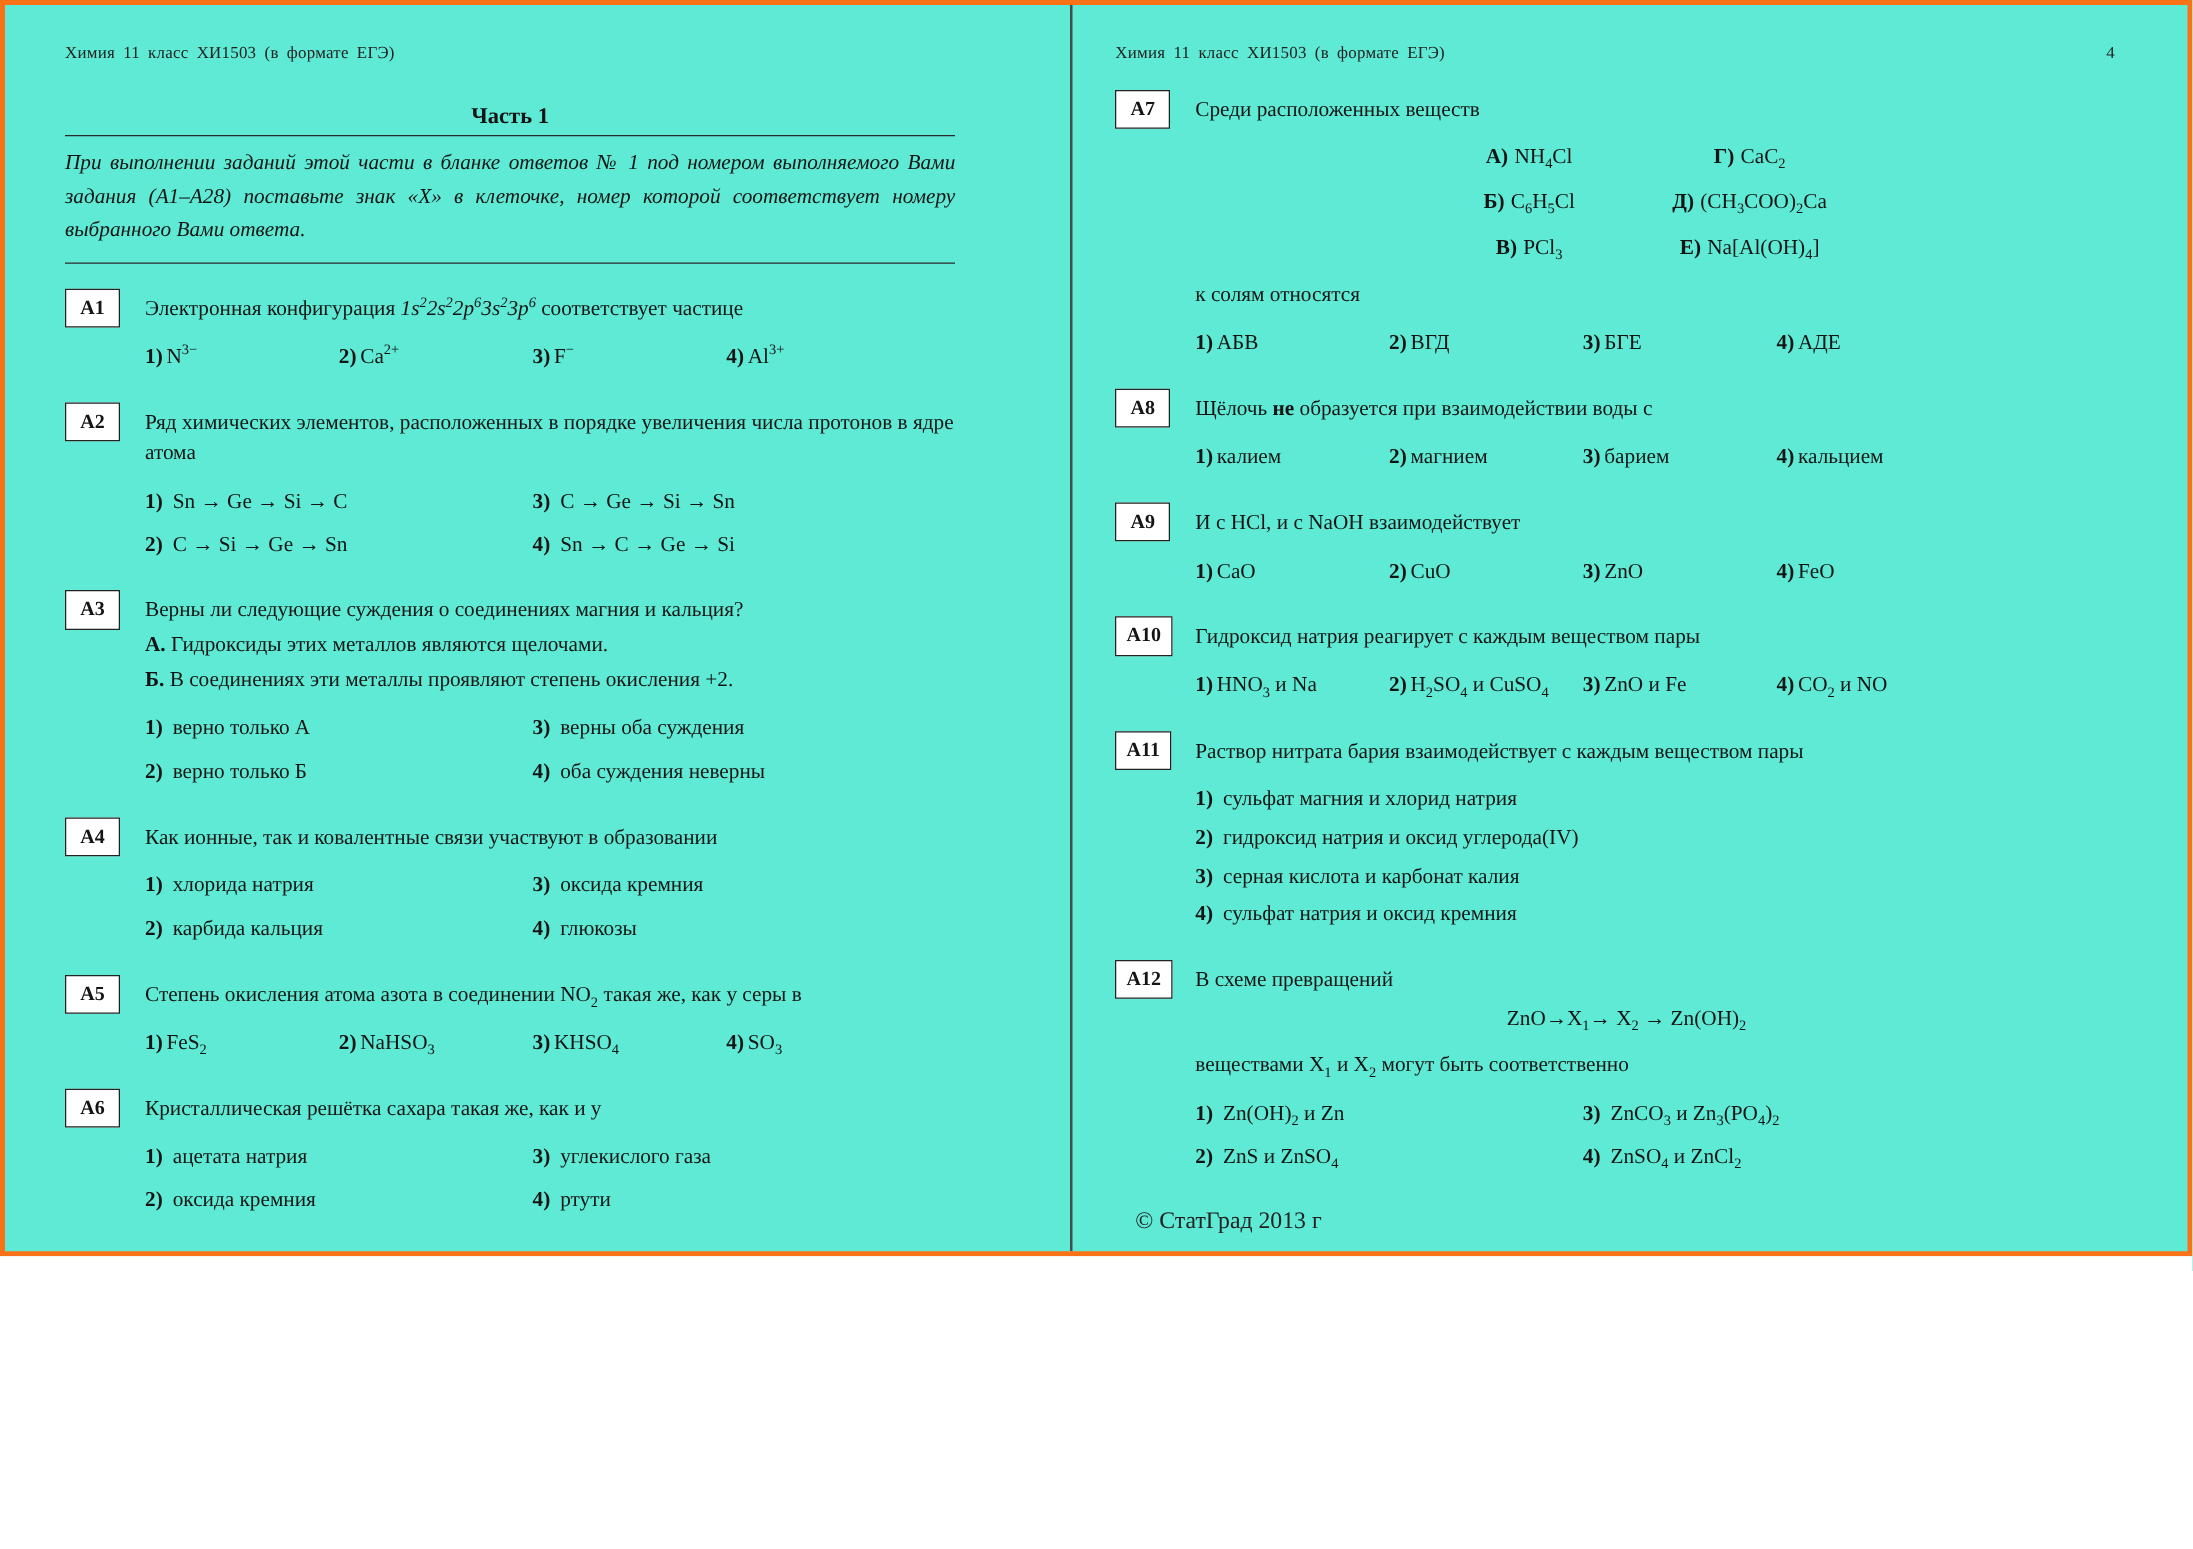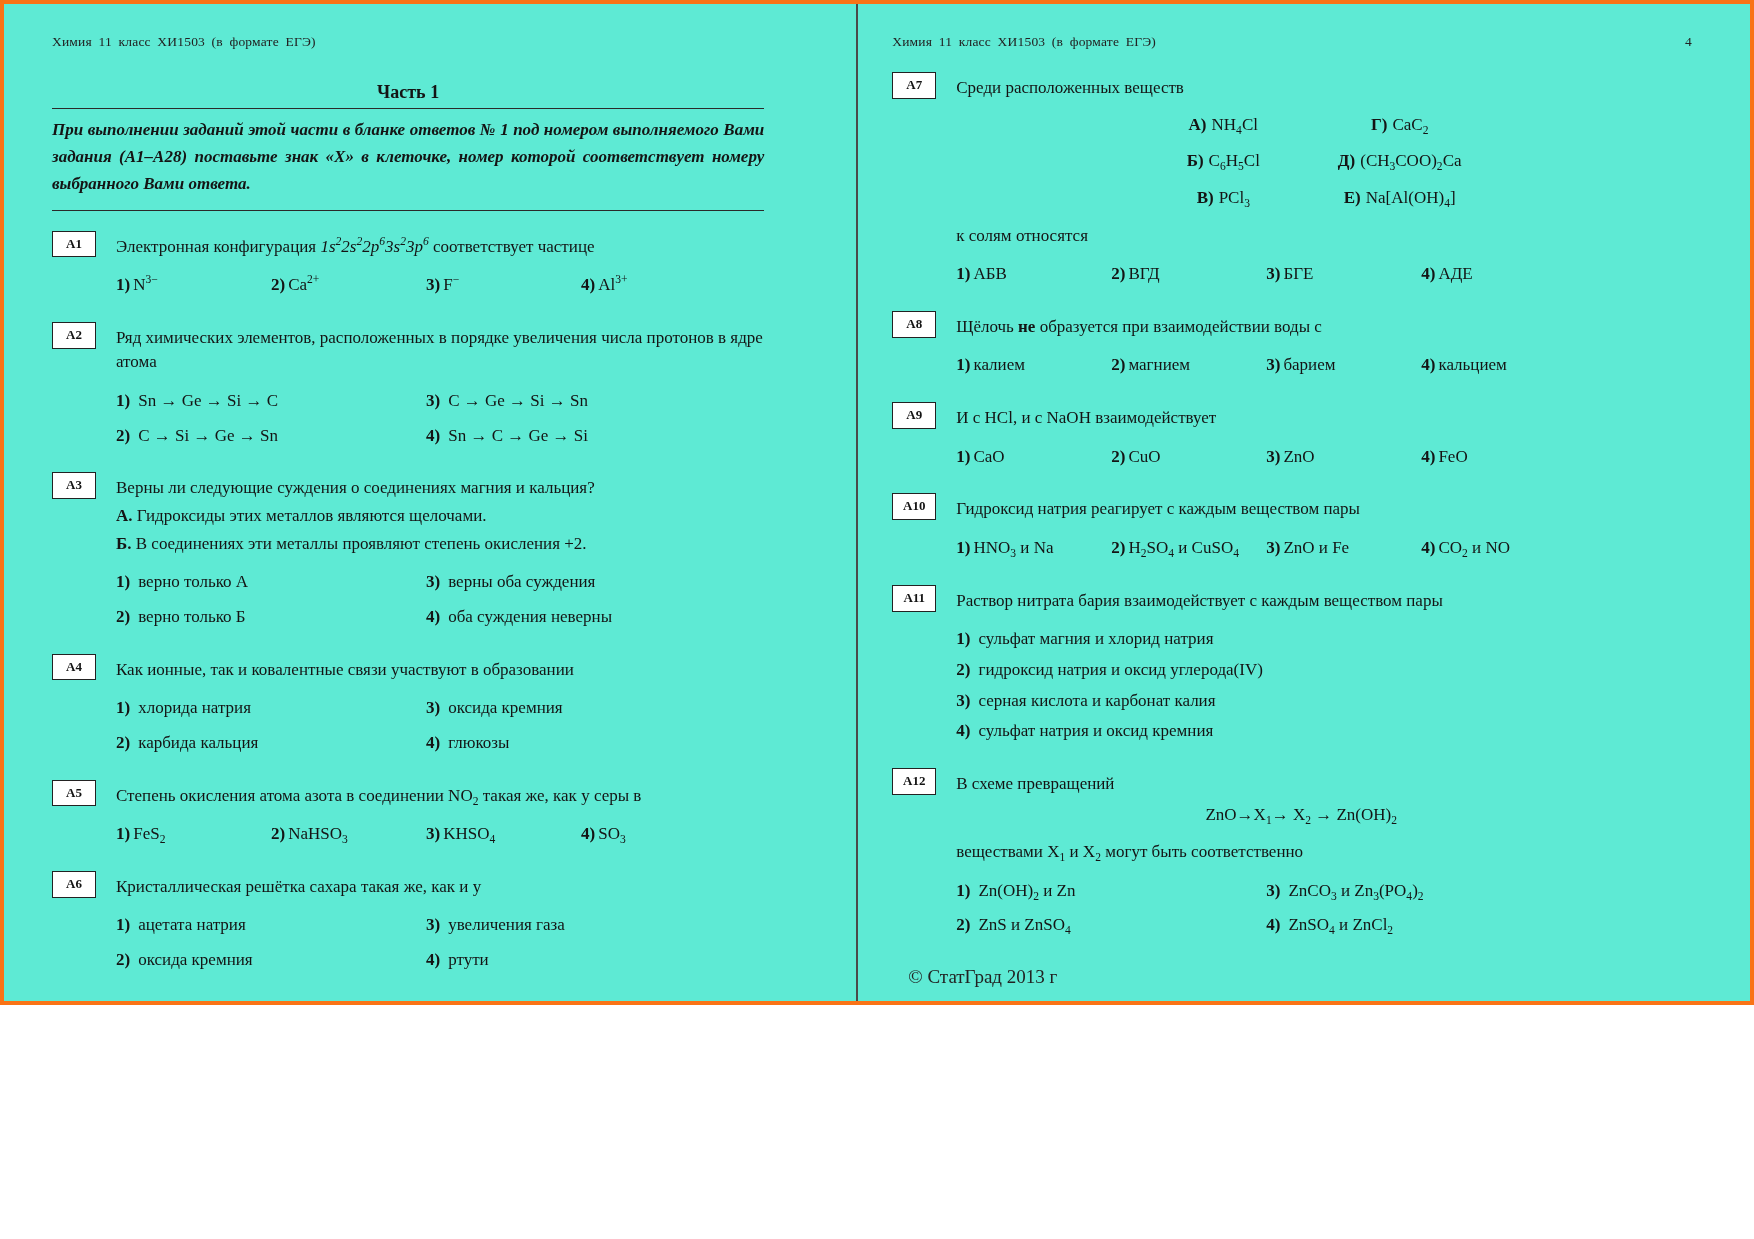--- a/index.html
+++ b/index.html
@@ -7,28 +7,28 @@
   .sheet{width:1754px;height:1005px;box-sizing:border-box;display:flex;
          border:4px solid #f97316;background:#5eead4;overflow:hidden;}
   .page{box-sizing:border-box;height:100%;display:flex;flex-direction:column;}
   .page-left{width:856px;padding:30px 92px 36px 48px;}
   .page-right{width:896px;padding:30px 58px 36px 34px;}
   .divider{width:2px;background:#4a4a4a;height:100%;flex:0 0 auto;}
   .page-head{display:flex;justify-content:space-between;font-size:13.5px;
              letter-spacing:.2px;word-spacing:3px;color:#222;}
   .part-title{text-align:center;font-weight:bold;font-size:18px;margin-top:32px;
               padding-bottom:5px;border-bottom:1.6px solid #2a2a2a;}
-  .instruction{font-weight:bold;font-style:italic;text-align:justify;font-size:17px;
+  .instruction{font-weight:normal;font-style:italic;text-align:justify;font-size:17px;
                line-height:1.6;padding:7px 0 12px;border-bottom:1.6px solid #2a2a2a;}
   .questions{flex:1 1 auto;margin-top:24px;}
   .page-right .questions{margin-top:26px;}
   .question{position:relative;padding-left:64px;margin-bottom:28px;
             font-size:17px;line-height:1.45;}
   .q-id{position:absolute;left:0;top:-4px;border:1.2px solid #222;font-weight:bold;
-        font-size:13px;padding:3px 8px;min-width:26px;text-align:center;background:#fff;}
+        font-size:16px;padding:3px 8px;min-width:26px;text-align:center;background:#fff;}
   .q-text{max-width:690px;}
   .statements .statement{margin-top:3px;}
   .options{margin-top:14px;}
   .options-row{display:grid;grid-template-columns:repeat(4,1fr);max-width:620px;row-gap:9px;}
   .options-cols{display:grid;grid-auto-flow:column;grid-template-rows:repeat(2,auto);
                 grid-template-columns:310px auto;row-gap:10px;justify-content:start;}
   .options-list{display:grid;row-gap:6px;justify-content:start;}
   .option{white-space:nowrap;}
   .option .n{font-weight:bold;margin-right:8px;}
   .options-row .option .n{margin-right:3px;}
@@ -107,21 +107,21 @@
             <div class="option"><b class="n">3)</b><span class="t">KHSO<sub>4</sub></span></div>
             <div class="option"><b class="n">4)</b><span class="t">SO<sub>3</sub></span></div>
           </div>
         </div>
         <div class="question">
           <div class="q-id">А6</div>
           <div class="q-text">Кристаллическая решётка сахара такая же, как и у</div>
           <div class="options options-cols">
             <div class="option"><b class="n">1)</b><span class="t">ацетата натрия</span></div>
             <div class="option"><b class="n">2)</b><span class="t">оксида кремния</span></div>
-            <div class="option"><b class="n">3)</b><span class="t">увеличения газа</span></div>
+            <div class="option"><b class="n">3)</b><span class="t">углекислого газа</span></div>
             <div class="option"><b class="n">4)</b><span class="t">ртути</span></div>
           </div>
         </div>
       </div>
     <div class="page-foot">© СтатГрад 2013 г</div>
   </div>
 
   <div class="divider"></div>
 
   <div class="page page-right">

